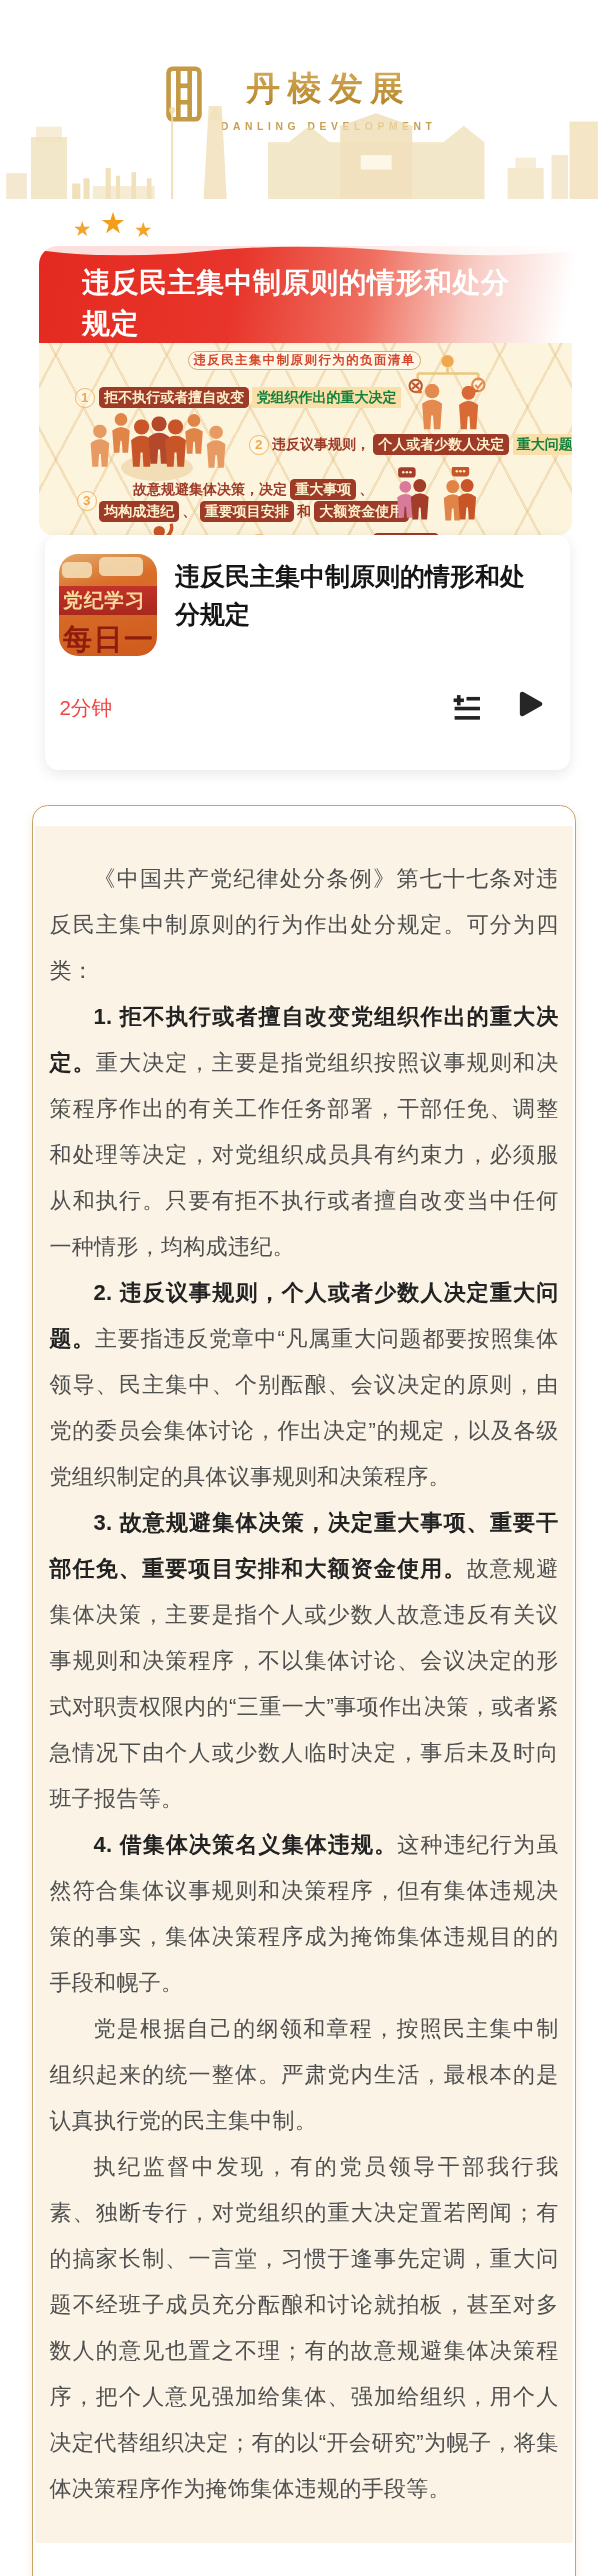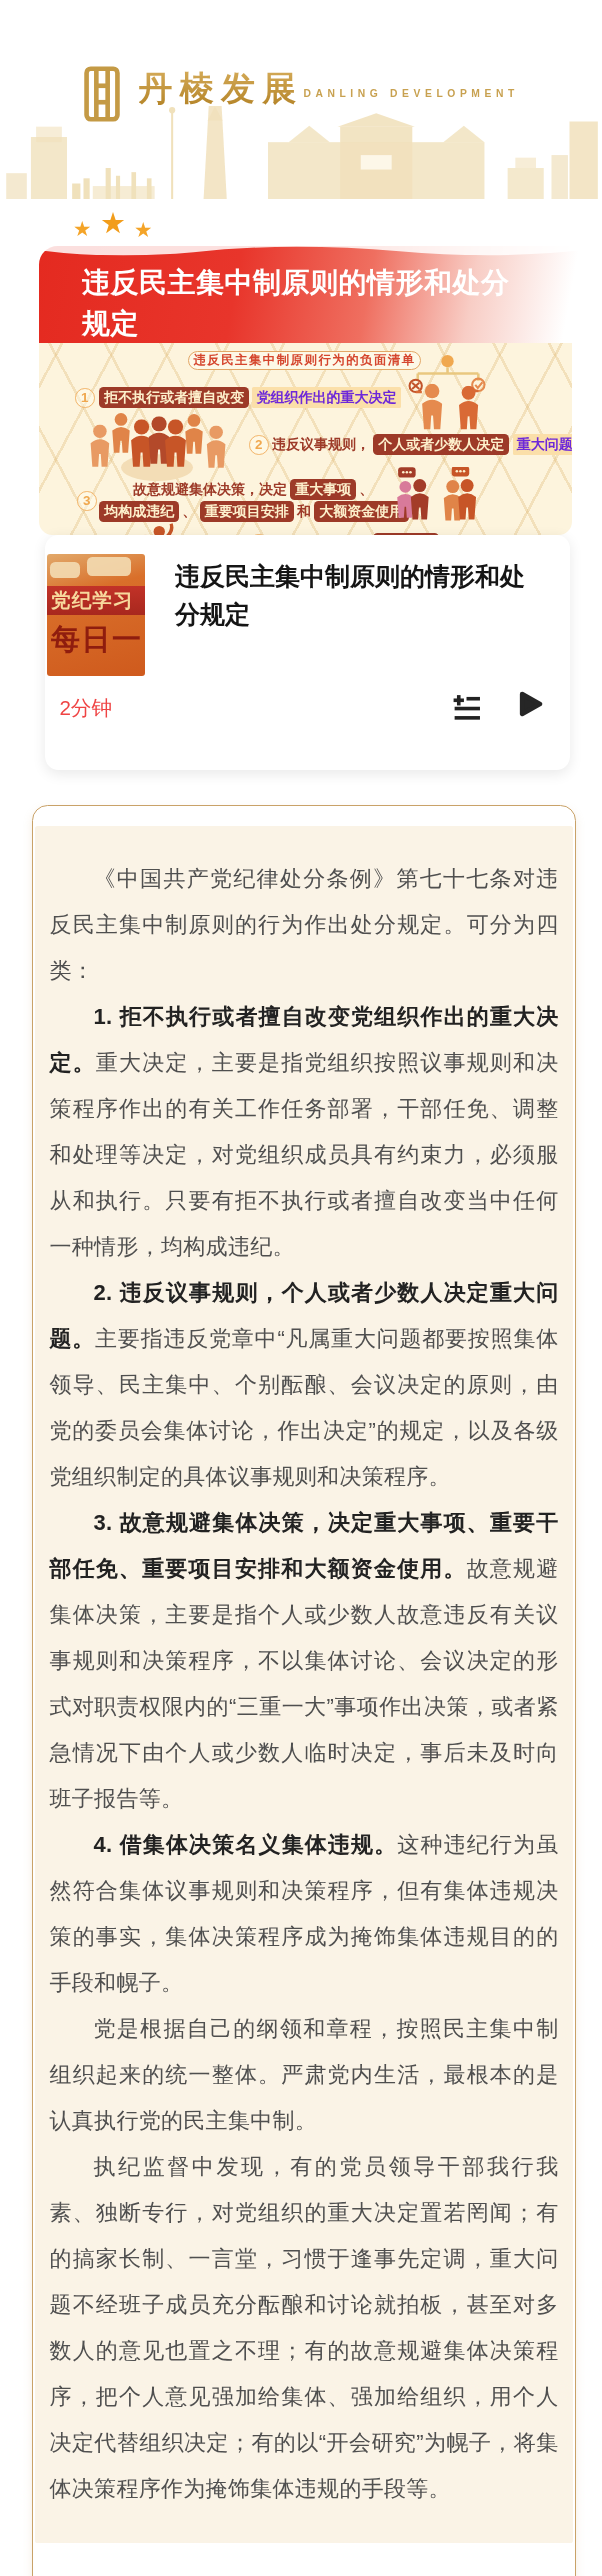--- a/index.html
+++ b/index.html
@@ -6,21 +6,21 @@
   html,body { background:#ffffff; }
   body {
     width:603px; min-height:2918px; margin:0 auto; position:relative;
     font-family:"Liberation Sans","DejaVu Sans",sans-serif;
   }
 
   
   .header { position:relative; width:603px; height:246px; background:#fff; overflow:hidden; }
   .logo-block { position:absolute; top:66px; left:0; width:100%; display:flex; justify-content:center; align-items:flex-start; gap:18.5px; }
   .logo-mark { width:36px; height:56px; }
-  .logo-texts { display:flex; flex-direction:row; align-items:center; }
+  .logo-texts { display:flex; flex-direction:column; align-items:center; }
   .logo-cn { font-size:34px; font-weight:700; letter-spacing:7.2px; color:#c1913a;
              background:linear-gradient(180deg,#d7ae5c,#b07f22); -webkit-background-clip:text; background-clip:text; -webkit-text-fill-color:transparent; }
   .logo-en { margin-top:9.3px; font-size:10.3px; font-weight:700; letter-spacing:4.6px; color:#c8a150; }
   .skyline { position:absolute; left:0; bottom:47px; width:603px; height:93px; opacity:.85; }
   .stars { position:absolute; left:73px; top:206px; width:98px; height:36px; }
   .star { position:absolute; color:#f4a428; }
   .star-1 { left:0;   top:11.3px; font-size:20.6px; }
   .star-2 { left:27px; top:0;   font-size:29px; color:#f29d1b; }
   .star-3 { left:61px; top:12.4px; font-size:20.6px; }
 
@@ -52,31 +52,31 @@
   .igc-4 { left:210px; top:191px; }
   .ig-row { position:absolute; display:flex; align-items:center; gap:3.1px; white-space:nowrap;
     font-size:14px; font-weight:700; }
   .igr-1  { left:60px; top:45px;  height:19.6px; }
   .igr-2  { left:233px; top:92px; height:19.6px; }
   .igr-3a { left:62px; top:137px; height:19.6px;margin-left:32px; }
   .igr-3b { left:60px; top:159px; height:19.6px; }
   .igr-4  { left:233px; top:191px; height:19.6px; }
   .seg-plain { color:#9d3a28; }
   .seg-box { background:#9d3a28; color:#fdf0cc; padding:1.5px 5.2px; border-radius:4.6px; }
-  .seg-hl { background:#fbdfa9; color:#6d28d9; padding:1.5px 4.1px; border-radius:1.5px; }
+  .seg-hl { background:#fbdfa9; color:#15803d; padding:1.5px 4.1px; border-radius:1.5px; }
   .ig-art { position:absolute; }
   #ig-orgchart { left:361px; top:11.3px; }
   #ig-crowd    { left:46px;  top:67px; }
   #ig-pair     { left:355px; top:124px; }
   #ig-podium   { left:75px; top:179px; }
 
   
   .audio-card { position:relative; margin:0 auto 0 45px; width:525px; height:235px;
     background:#ffffff; border-radius:13.4px; box-shadow:0 3.1px 13.4px rgba(0,0,0,.09); }
-  .audio-thumb { position:absolute; left:2px; top:19px; width:98px; height:122px; border-radius:3px;
+  .audio-thumb { position:absolute; left:14px; top:19px; width:98px; height:102px; border-radius:19px;
     overflow:hidden; background:linear-gradient(165deg,#e2a96a 0%,#d96f2a 32%,#cf5a1d 100%); }
   .thumb-scroll { position:absolute; background:#f3dcb2; border-radius:5.2px; opacity:.9; }
   .ts-1 { left:3.1px;  top:8.2px; width:30px; height:15.5px; }
   .ts-2 { left:40px; top:3.1px;  width:44px; height:18.5px; }
   .thumb-band { position:absolute; left:0; top:32px; width:100%; height:29px;
     background:linear-gradient(180deg,#c23228,#a8281e);
     display:flex; align-items:center; font-size:19.6px; font-weight:700; color:#f7d99d;
     letter-spacing:1px; padding-left:4.1px; white-space:nowrap; }
   .thumb-big { position:absolute; left:4.1px; top:66px; font-size:29px; font-weight:700; color:#8f1d0e;
     letter-spacing:1.5px; white-space:nowrap; }

